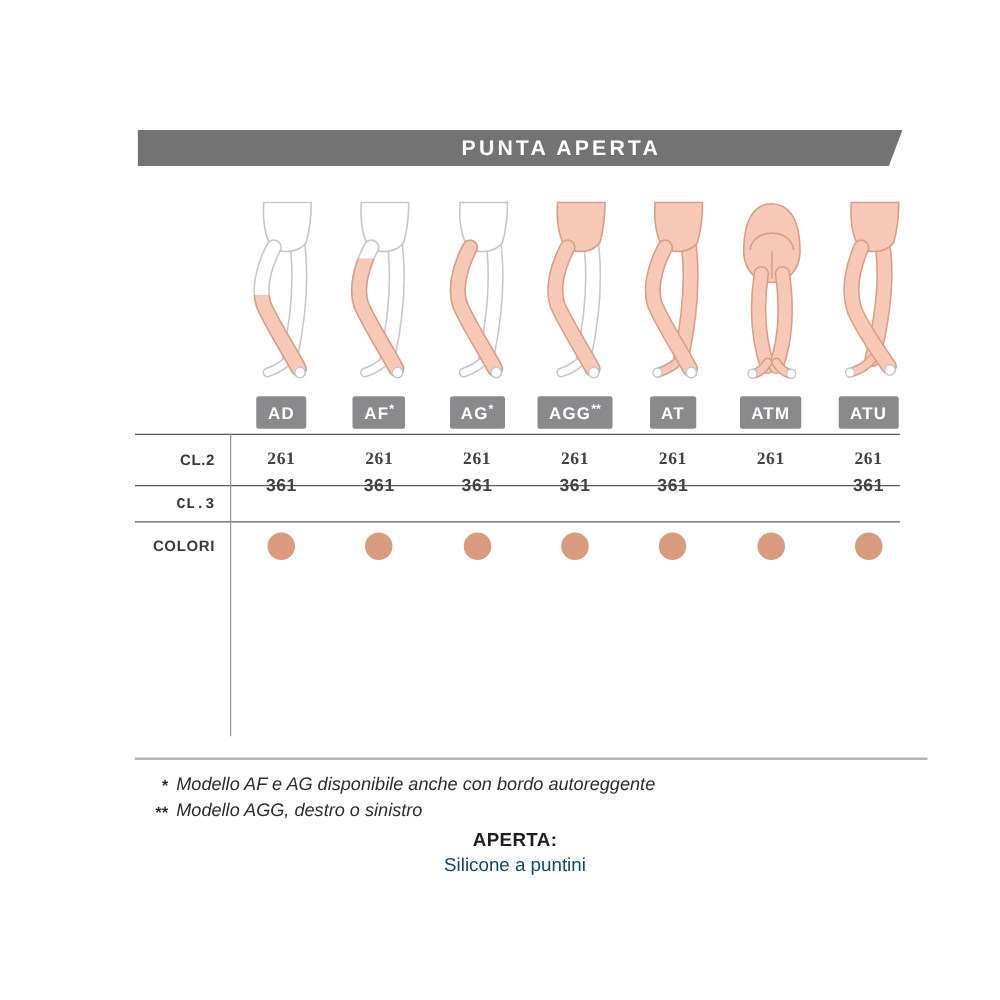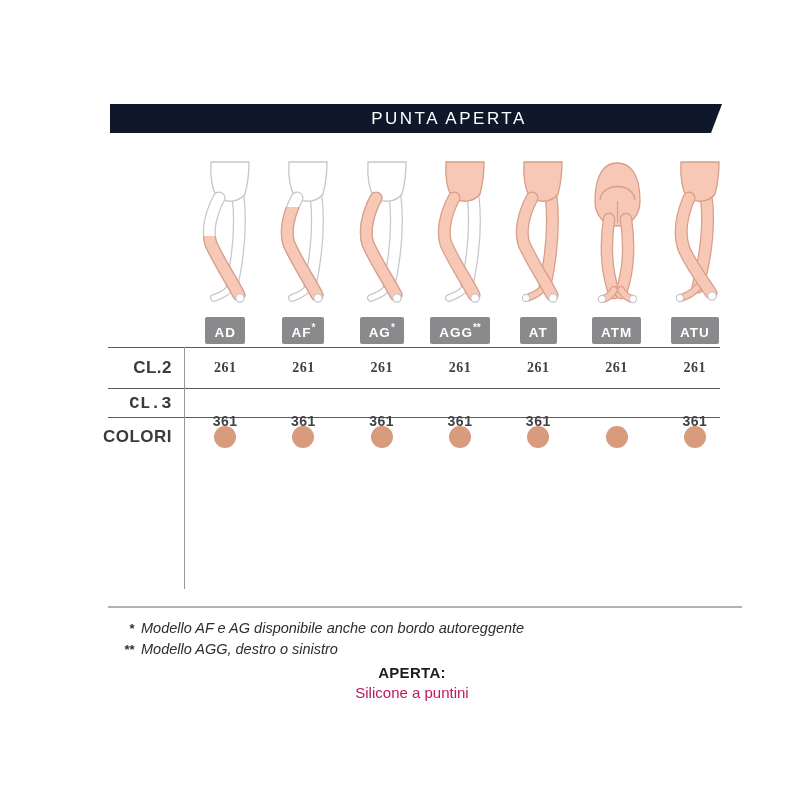--- a/index.html
+++ b/index.html
@@ -2,23 +2,23 @@
 <html><head>
 <meta charset="utf-8">
 <style>
   html,body{margin:0;padding:0;background:#ffffff;}
   body{font-family:"Liberation Sans","DejaVu Sans",sans-serif;}
   .canvas{position:relative;width:800px;height:800px;background:#ffffff;overflow:hidden;}
 
   
   .banner{
     position:absolute;left:110px;top:104px;width:612px;height:29px;
-    background:#0f172a;color:#ffffff;
+    background:#737373;color:#ffffff;
     display:flex;align-items:center;justify-content:center;
-    font-size:17px;font-weight:normal;letter-spacing:2.5px;
+    font-size:17px;font-weight:bold;letter-spacing:2.5px;
     clip-path:polygon(0 0,100% 0,calc(100% - 11px) 100%,0 100%);
     padding-left:66px;box-sizing:border-box;
   }
 
   
   .cols{position:absolute;left:186px;width:548px;display:grid;grid-template-columns:repeat(7,1fr);}
   .cell{display:flex;align-items:center;justify-content:center;}
 
   .legs-row{top:158px;height:152px;}
   .legs-row .cell svg{display:block;}
@@ -26,45 +26,45 @@
   .badges-row{top:317px;height:24px;}
   .badge{
     background:#8a8a8d;color:#ffffff;border-radius:2px;
     font-size:13.5px;font-weight:bold;letter-spacing:1px;
     padding:3px 9px 4px 9px;line-height:15px;white-space:nowrap;
   }
   .badge sup{font-size:10px;letter-spacing:0;}
 
   .values-row{height:40px;font-size:14px;font-weight:bold;color:#424245;letter-spacing:0.5px;}
   .cl2-row{top:348px;font-family:Liberation Serif, serif;}
-  .cl3-row{top:407px;height:28px;}
+  .cl3-row{top:374px;height:28px;}
   .dots-row{top:418px;height:38px;}
   .dot{width:22px;height:22px;border-radius:50%;background:#d89b7d;}
 
   .rowlab{
     position:absolute;left:104px;width:68px;text-align:right;
-    font-weight:bold;color:#3a3a3c;font-size:17px;letter-spacing:0.5px;
+    font-weight:bold;color:#3a3a3c;font-size:12px;letter-spacing:0.5px;
     display:flex;align-items:center;justify-content:flex-end;
   }
   .lab-cl2{top:348px;height:40px;}
   .lab-cl3{top:389px;height:28px;font-family:Liberation Mono, monospace;}
   .lab-colori{top:418px;height:38px;}
 
   .hline{position:absolute;left:108px;width:612px;height:1px;background:#5c5c5e;}
   .h1{top:347px;} .h2{top:388px;} .h3{top:417px;}
   .vline{position:absolute;left:184px;top:347px;width:1px;height:242px;background:#97979a;}
   .grayline{position:absolute;left:108px;top:606px;width:634px;height:2px;background:#b3b3b5;}
 
   .footnotes{position:absolute;left:112px;top:618px;font-style:italic;color:#2d2d30;font-size:14.5px;line-height:21px;}
   .footnote{display:flex;}
   .fn-marker{width:22px;text-align:right;padding-right:7px;font-weight:bold;font-size:13px;}
 
   .bordo{position:absolute;left:24px;top:664px;width:776px;text-align:center;color:#1e1e20;}
   .bordo-title{font-weight:bold;font-size:15px;letter-spacing:0.3px;}
-  .bordo-sub{font-size:15px;margin-top:3px;color:#be185d;}
+  .bordo-sub{font-size:15px;margin-top:3px;color:#0c4a6e;}
 </style>
 </head>
 <body>
 
 <div class="canvas">
 
   <div class="banner">
     <span>PUNTA APERTA</span>
   </div>
 

